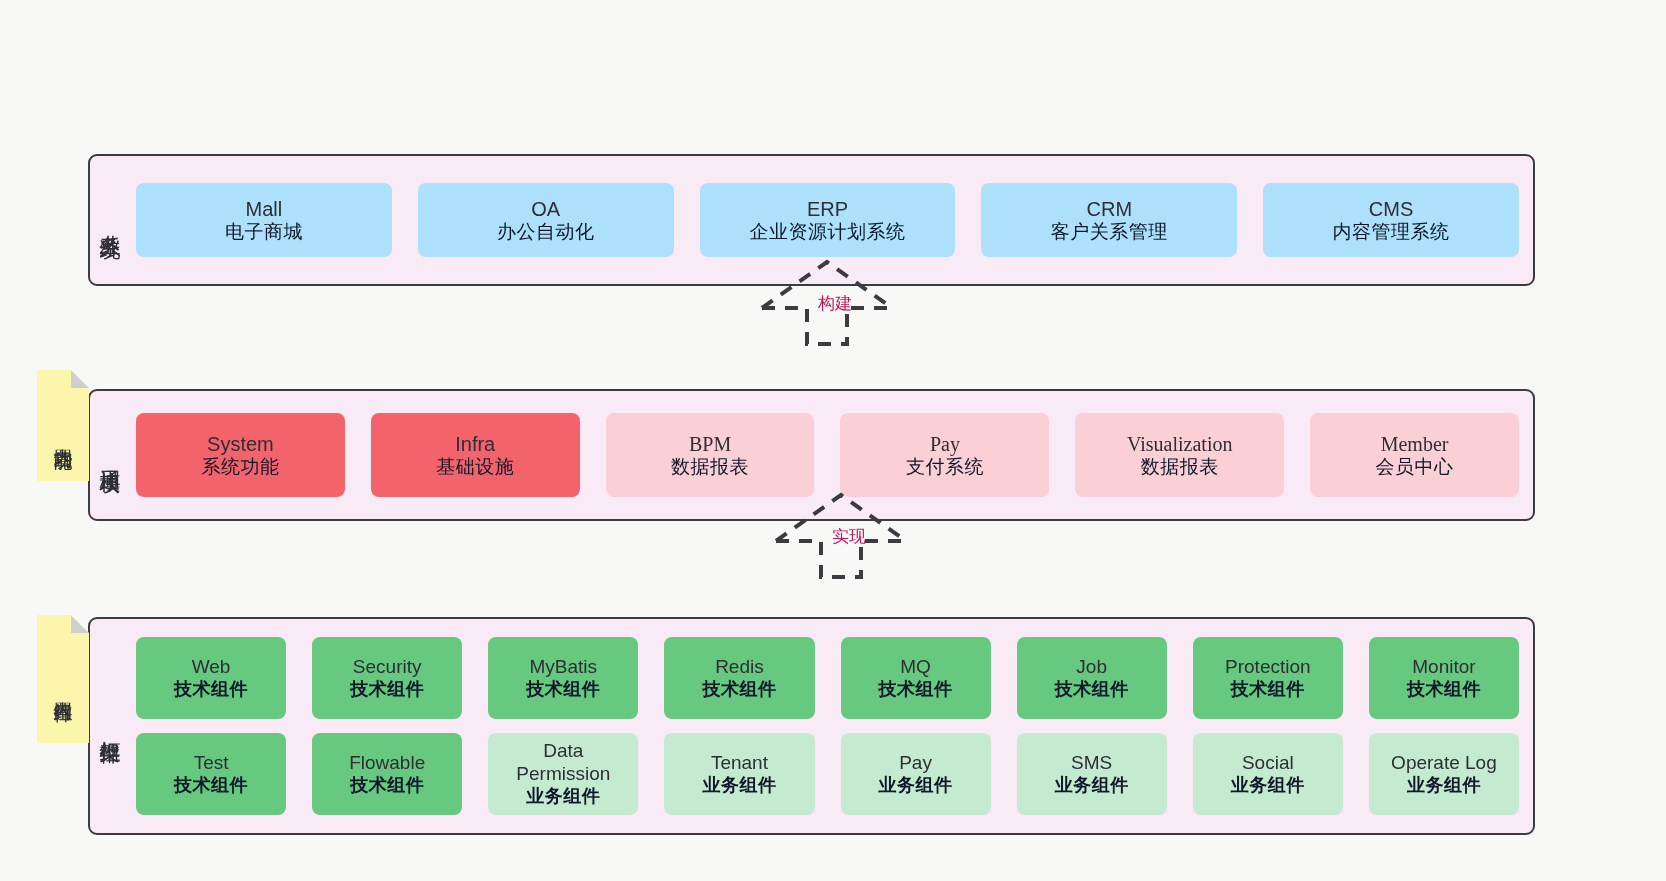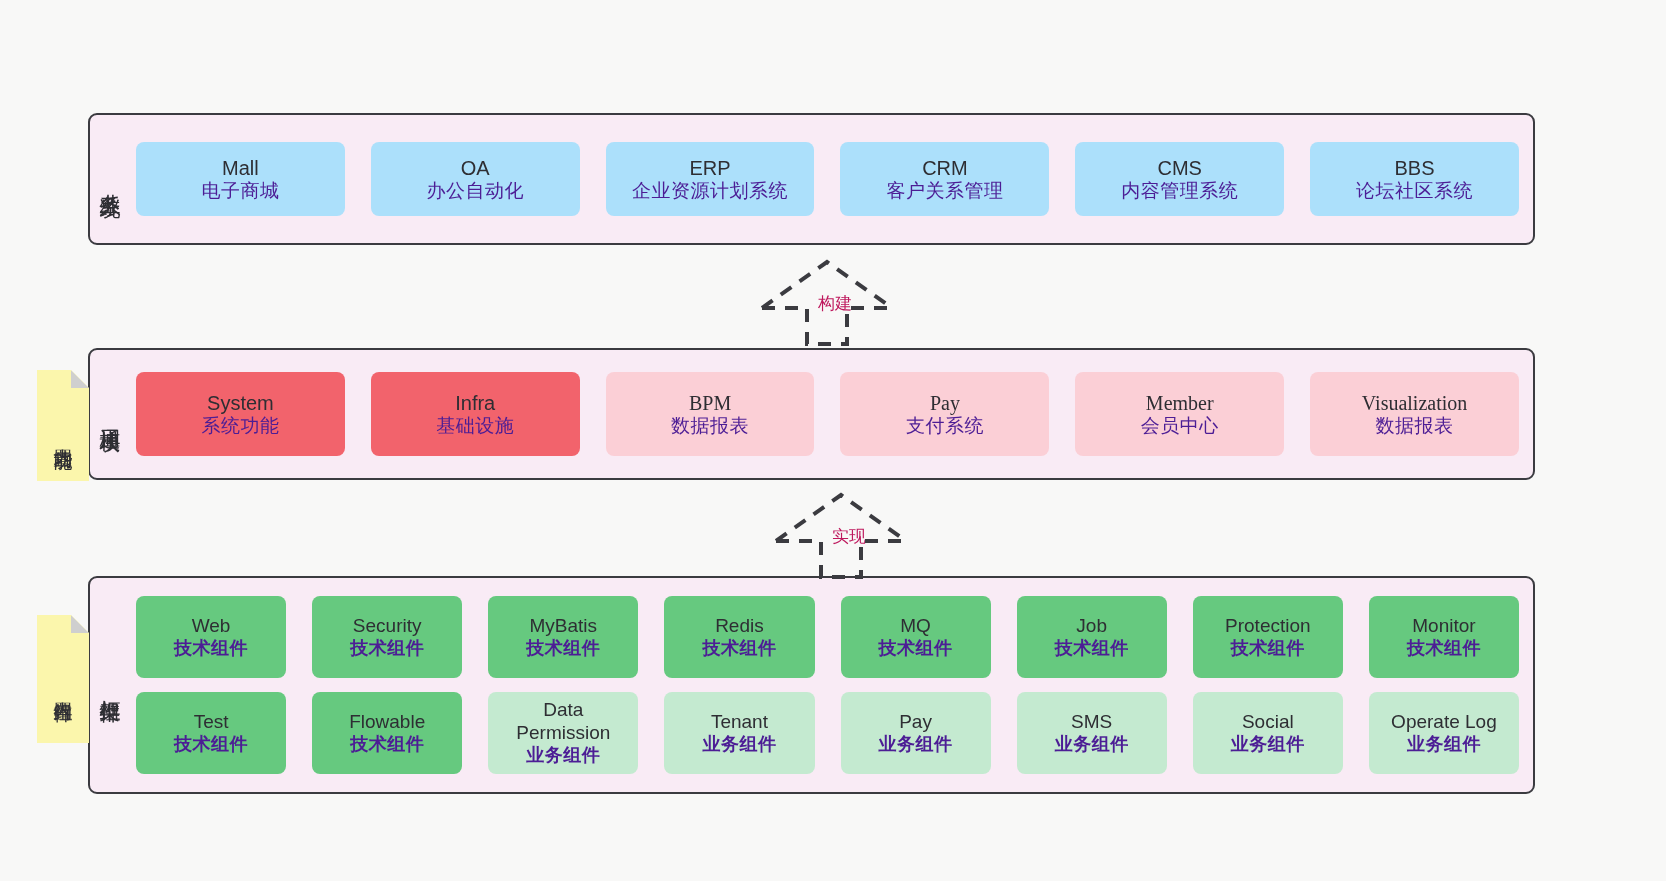--- a/index.html
+++ b/index.html
@@ -23,20 +23,21 @@
   
   .layer-panel {
     position: absolute;
     box-sizing: border-box;
     background: #f9ebf5;
     border: 2px solid #3b3b40;
     border-radius: 9px;
     display: flex;
     flex-direction: row;
     align-items: stretch;
+    margin-top: 41px;
   }
   .layer-title {
     flex: 0 0 auto;
     width: 40px;
     display: flex;
     align-items: center;
     justify-content: center;
     font-size: 21px;
     line-height: 1.14;
     letter-spacing: 1px;
@@ -71,21 +72,21 @@
     box-sizing: border-box;
     padding: 4px 6px;
   }
   .card .en {
     font-size: 20px;
     color: #2e2e33;
     word-break: break-word;
   }
   .card .cn {
     font-size: 19px;
-    color: #4c1d95;
+    color: #0f172a;
     letter-spacing: 0.5px;
   }
 
   
   .c-blue        { background: #ace0fb; }
   .c-red         { background: #f2636c; }
   .c-pink        { background: #fbcfd6; font-family: Liberation Serif, serif; }
   .c-green       { background: #66c97f; }
   .c-lightgreen  { background: #c4ead0; }
 
@@ -178,24 +179,20 @@
           <span class="cn">企业资源计划系统</span>
         </div>
         <div class="card c-blue">
           <span class="en">CRM</span>
           <span class="cn">客户关系管理</span>
         </div>
         <div class="card c-blue">
           <span class="en">CMS</span>
           <span class="cn">内容管理系统</span>
         </div>
-        <div class="card c-blue">
-          <span class="en">BBS</span>
-          <span class="cn">论坛社区系统</span>
-        </div>
       </div>
     </div>
   </div>
 
   <div class="gen-arrow" id="arrow-build">
     <svg width="150" height="92" viewBox="0 0 150 92">
       <path d="M 10 52 L 75 6 L 140 52" fill="none" stroke="#3b3b40" stroke-width="4" stroke-dasharray="13 10" stroke-linecap="butt"></path>
       <path d="M 10 52 L 55 52 L 55 88 L 95 88 L 95 52 L 140 52" fill="none" stroke="#3b3b40" stroke-width="4" stroke-dasharray="13 10" stroke-linecap="butt"></path>
     </svg>
   </div>
@@ -220,26 +217,26 @@
         </div>
         <div class="card c-pink">
           <span class="en">BPM</span>
           <span class="cn">数据报表</span>
         </div>
         <div class="card c-pink">
           <span class="en">Pay</span>
           <span class="cn">支付系统</span>
         </div>
         <div class="card c-pink">
+          <span class="en">Visualization</span>
+          <span class="cn">数据报表</span>
+        </div>
+        <div class="card c-pink">
           <span class="en">Member</span>
           <span class="cn">会员中心</span>
-        </div>
-        <div class="card c-pink">
-          <span class="en">Visualization</span>
-          <span class="cn">数据报表</span>
         </div>
       </div>
     </div>
   </div>
 
   <div class="gen-arrow" id="arrow-impl">
     <svg width="150" height="92" viewBox="0 0 150 92">
       <path d="M 10 52 L 75 6 L 140 52" fill="none" stroke="#3b3b40" stroke-width="4" stroke-dasharray="13 10" stroke-linecap="butt"></path>
       <path d="M 10 52 L 55 52 L 55 88 L 95 88 L 95 52 L 140 52" fill="none" stroke="#3b3b40" stroke-width="4" stroke-dasharray="13 10" stroke-linecap="butt"></path>
     </svg>

